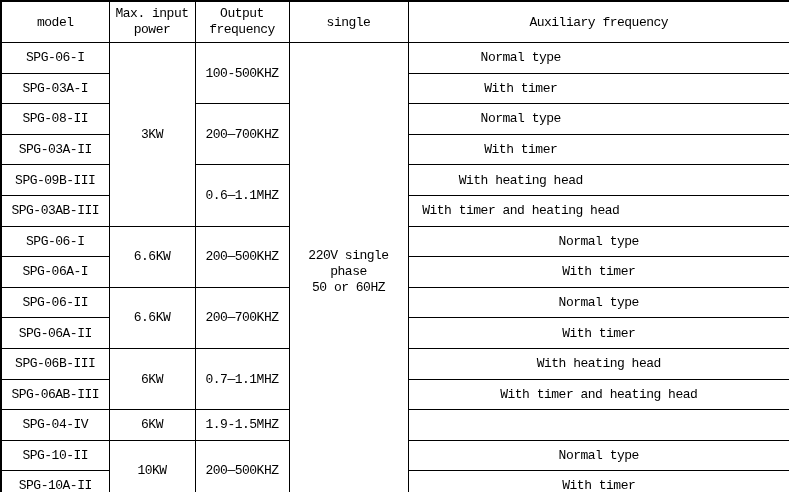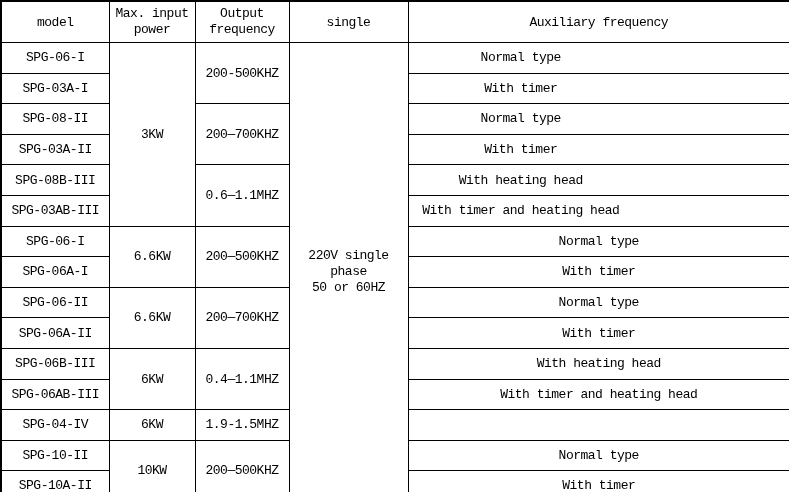--- a/index.html
+++ b/index.html
@@ -64,40 +64,40 @@
 power</th>
       <th class="pre">Output
 frequency</th>
       <th>single</th>
       <th>Auxiliary frequency</th>
     </tr>
 
     <tr class="r">
       <td>SPG-06-I</td>
       <td rowspan="6">3KW</td>
-      <td rowspan="2">200-500KHZ</td>
+      <td rowspan="2">100-500KHZ</td>
       <td rowspan="15" class="pre">220V single phase
 50 or 60HZ</td>
       <td class="aux shift"><span>Normal type</span></td>
     </tr>
     <tr class="r">
       <td>SPG-03A-I</td>
       <td class="aux shift"><span>With timer</span></td>
     </tr>
     <tr class="r">
       <td>SPG-08-II</td>
       <td rowspan="2">200—700KHZ</td>
       <td class="aux shift"><span>Normal type</span></td>
     </tr>
     <tr class="r">
       <td>SPG-03A-II</td>
       <td class="aux shift"><span>With timer</span></td>
     </tr>
     <tr class="r">
-      <td>SPG-08B-III</td>
+      <td>SPG-09B-III</td>
       <td rowspan="2">0.6—1.1MHZ</td>
       <td class="aux shift"><span>With heating head</span></td>
     </tr>
     <tr class="r">
       <td>SPG-03AB-III</td>
       <td class="aux shift"><span>With timer and heating head</span></td>
     </tr>
 
     <tr class="r">
       <td>SPG-06-I</td>
@@ -117,21 +117,21 @@
       <td class="aux"><span>Normal type</span></td>
     </tr>
     <tr class="r">
       <td>SPG-06A-II</td>
       <td class="aux"><span>With timer</span></td>
     </tr>
 
     <tr class="r">
       <td>SPG-06B-III</td>
       <td rowspan="2">6KW</td>
-      <td rowspan="2">0.4—1.1MHZ</td>
+      <td rowspan="2">0.7—1.1MHZ</td>
       <td class="aux"><span>With heating head</span></td>
     </tr>
     <tr class="r">
       <td>SPG-06AB-III</td>
       <td class="aux"><span>With timer and heating head</span></td>
     </tr>
 
     <tr class="r">
       <td>SPG-04-IV</td>
       <td>6KW</td>

